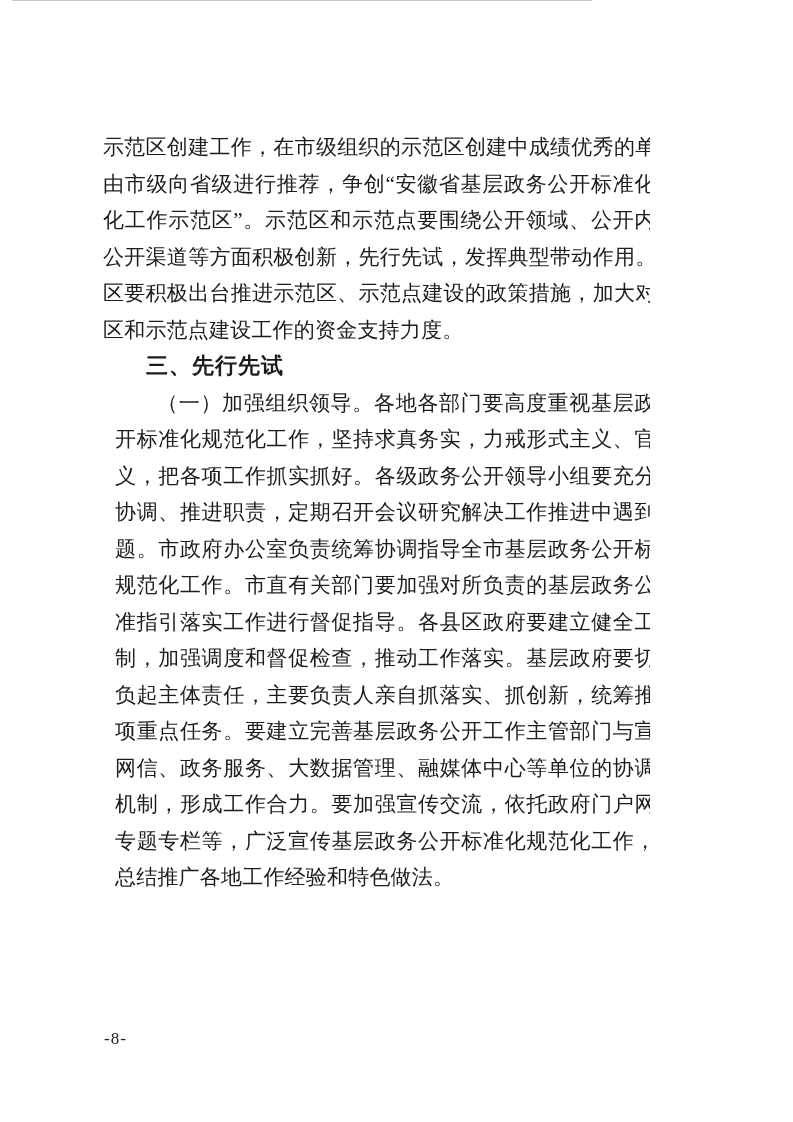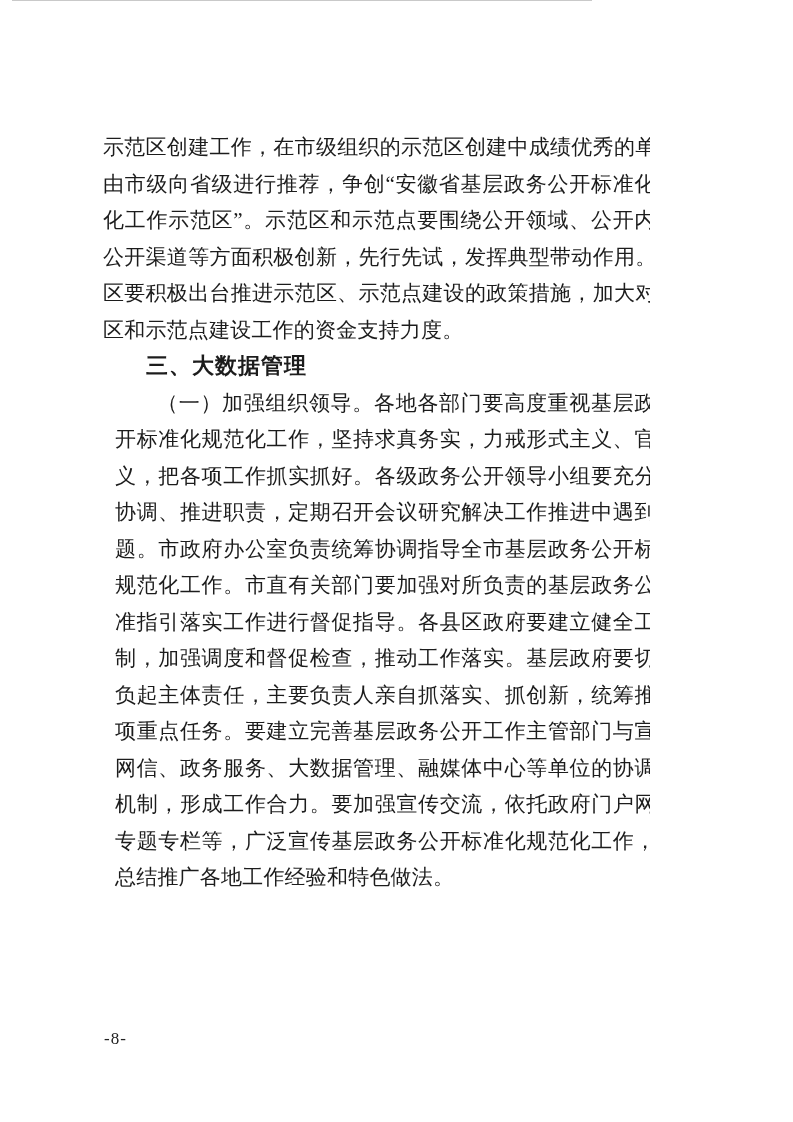--- a/index.html
+++ b/index.html
@@ -65,17 +65,17 @@
     font-family: "Liberation Serif", "DejaVu Serif", serif;
   }
 </style>
 </head>
 <body>
 
 <div class="page">
   <div class="scan-edge"></div>
   <div class="content">
       <p class="body-para">示范区创建工作，在市级组织的示范区创建中成绩优秀的单位，由市级向省级进行推荐，争创“安徽省基层政务公开标准化规范化工作示范区”。示范区和示范点要围绕公开领域、公开内容、公开渠道等方面积极创新，先行先试，发挥典型带动作用。各县区要积极出台推进示范区、示范点建设的政策措施，加大对示范区和示范点建设工作的资金支持力度。</p>
-      <p class="heading">三、大数据管理</p>
+      <p class="heading">三、先行先试</p>
       <p class="body-para indent"><span class="lead">（一）加强组织领导。</span>各地各部门要高度重视基层政务公开标准化规范化工作，坚持求真务实，力戒形式主义、官僚主义，把各项工作抓实抓好。各级政务公开领导小组要充分发挥协调、推进职责，定期召开会议研究解决工作推进中遇到的问题。市政府办公室负责统筹协调指导全市基层政务公开标准化规范化工作。市直有关部门要加强对所负责的基层政务公开标准指引落实工作进行督促指导。各县区政府要建立健全工作机制，加强调度和督促检查，推动工作落实。基层政府要切实担负起主体责任，主要负责人亲自抓落实、抓创新，统筹推进各项重点任务。要建立完善基层政务公开工作主管部门与宣传、网信、政务服务、大数据管理、融媒体中心等单位的协调联动机制，形成工作合力。要加强宣传交流，依托政府门户网站及专题专栏等，广泛宣传基层政务公开标准化规范化工作，及时总结推广各地工作经验和特色做法。</p>
     </div>
   <div class="page-number">-8-</div>
 </div>
 
 </body></html>

